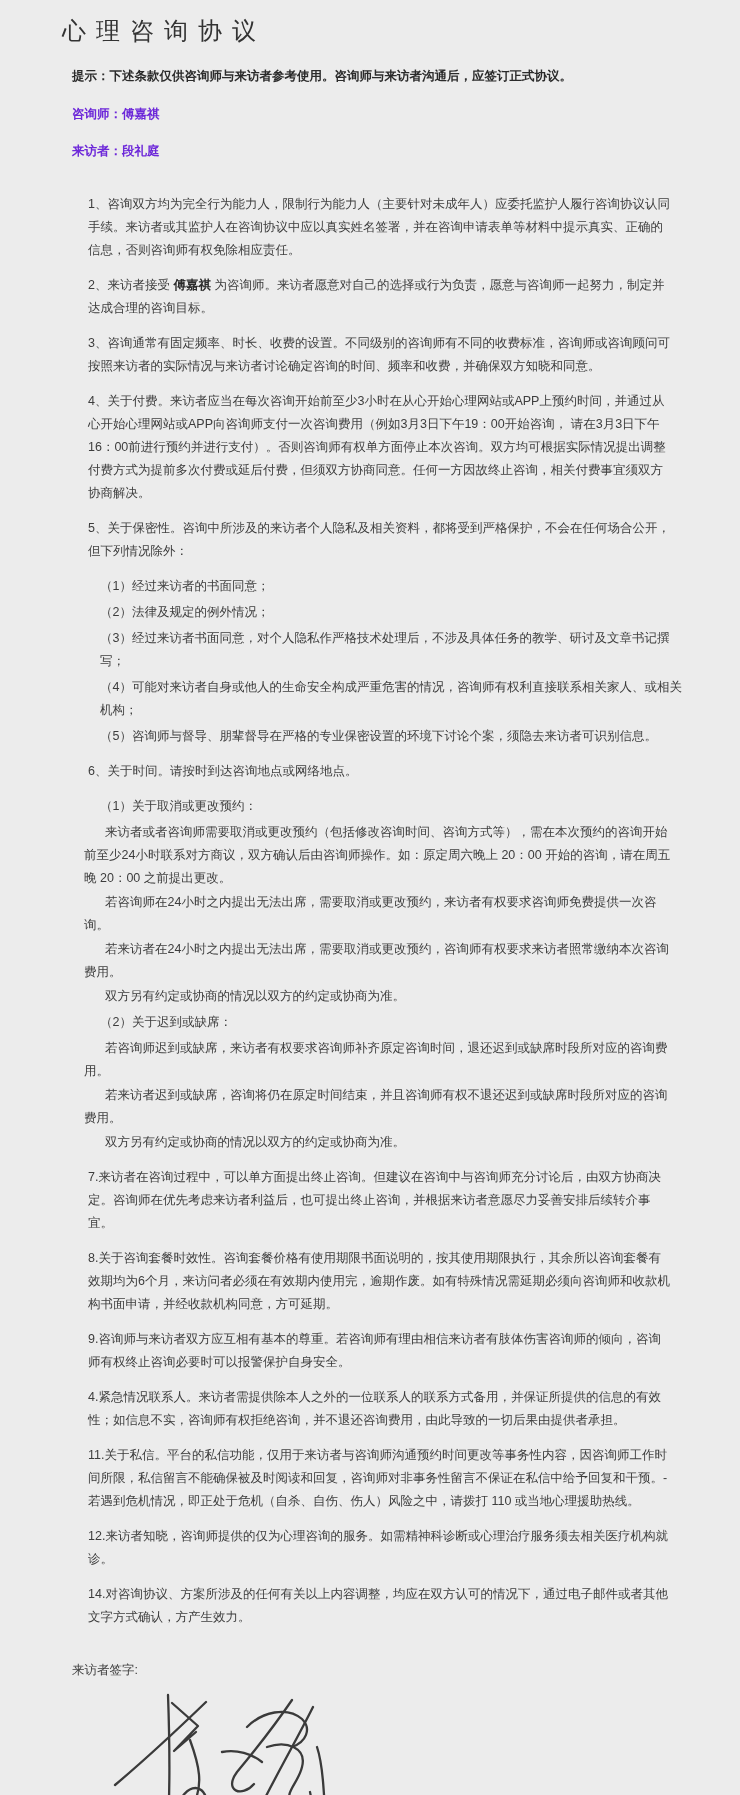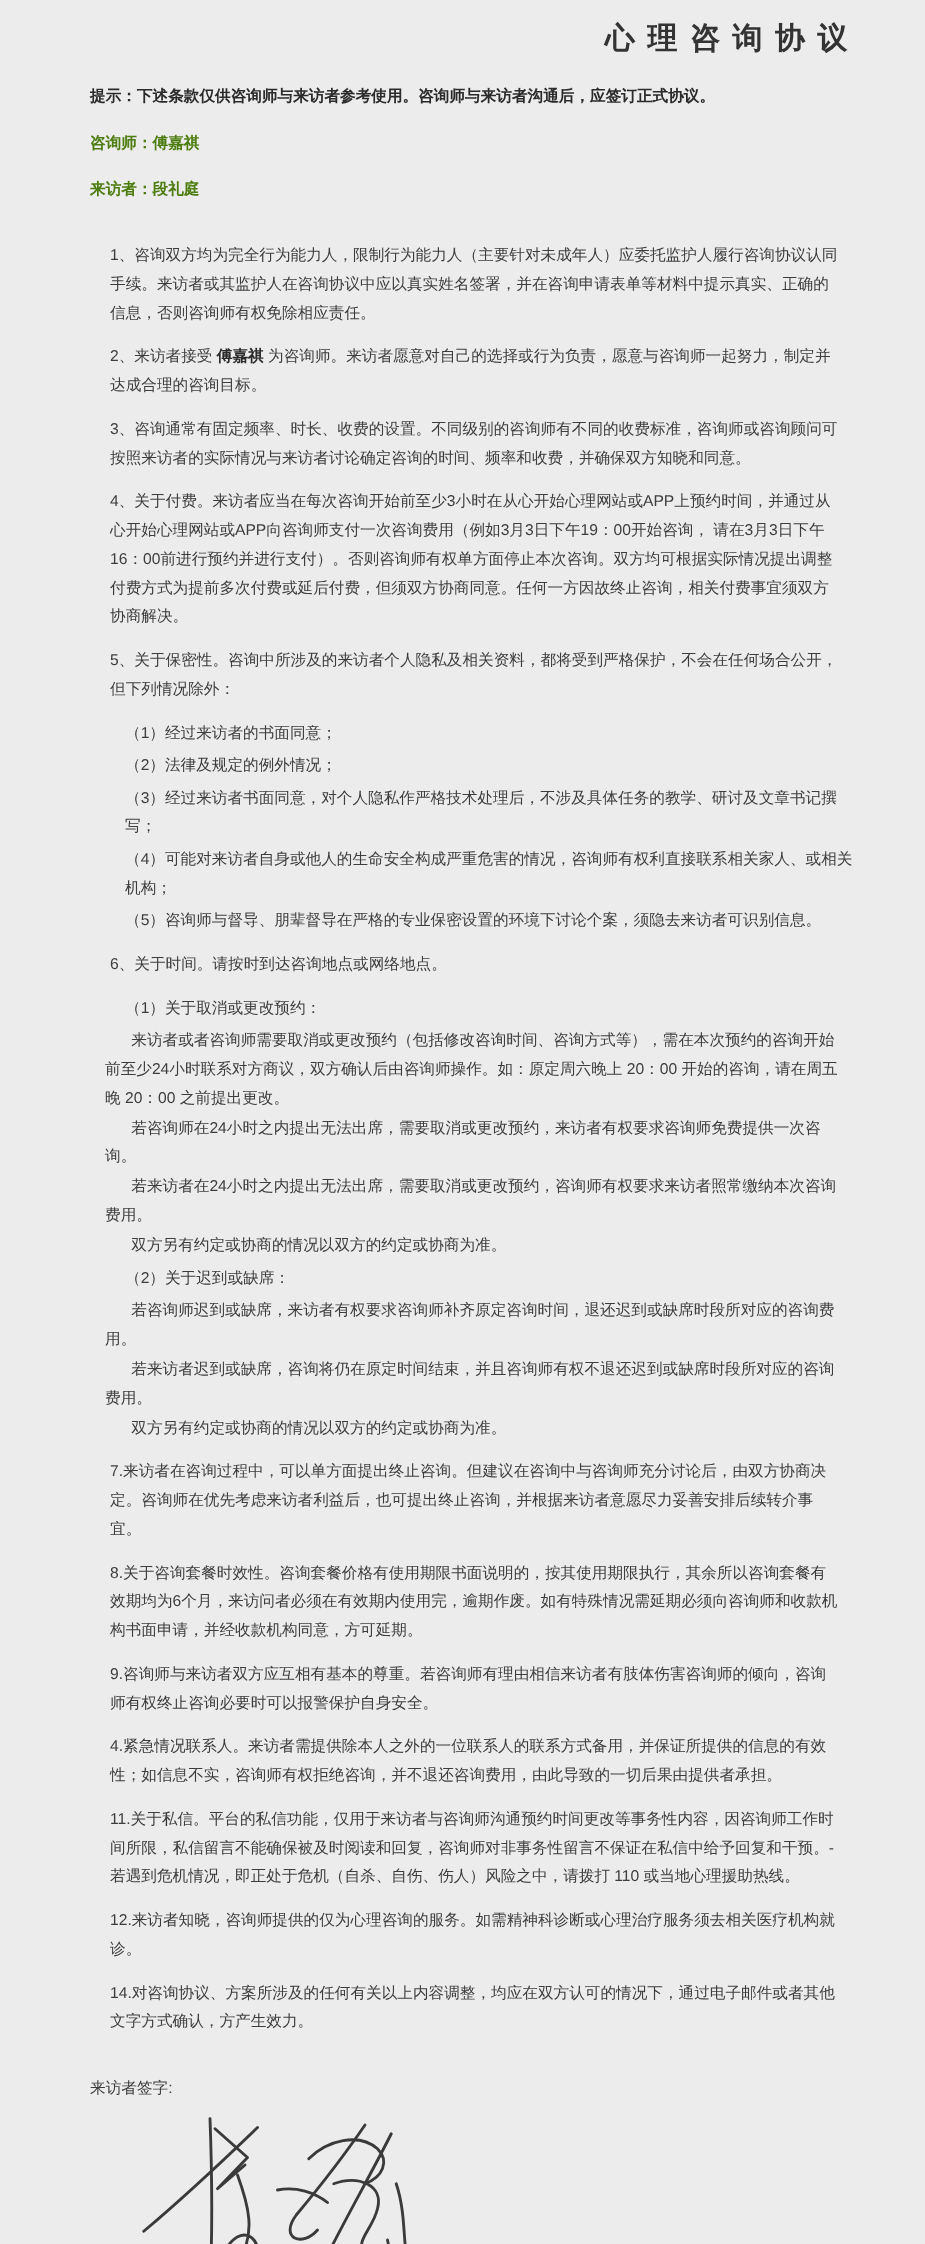--- a/index.html
+++ b/index.html
@@ -11,34 +11,35 @@
     font-family:"Liberation Sans", sans-serif;
     font-size:12.5px;
     line-height:23px;
   }
   .doc{
     padding:10px 52px 30px 72px;
   }
   .title{
     font-size:24px;
     line-height:30px;
-    font-weight:bold;
+    font-weight:normal;
     color:#333;
-    text-align:right;
+    text-align:left;
     letter-spacing:10px;
     margin:6px 0 20px -10px;
   }
   .lead{
     font-weight:bold;
     color:#2b2b2b;
     margin:14px 0;
+    font-family:Liberation Mono, monospace;
   }
   .party{
     font-weight:bold;
-    color:#4d7c0f;
+    color:#6d28d9;
     margin:14px 0;
   }
   .party-visitor{ margin-bottom:30px; }
   .clause{ margin:12px 16px; }
   .clause.item{ margin:3px 0 3px 28px; }
   .clause.sub{ margin:1px 12px; text-indent:21px; }
   .b{ font-weight:bold; color:#2b2b2b; }
   .sig-label{ margin:30px 0 0 0; }
   .sig-svg{ display:block; margin:10px 0 0 30px; }
   .sig-svg path{ fill:none; stroke:#3a3a3a; stroke-width:2.3; stroke-linecap:round; stroke-linejoin:round; }

